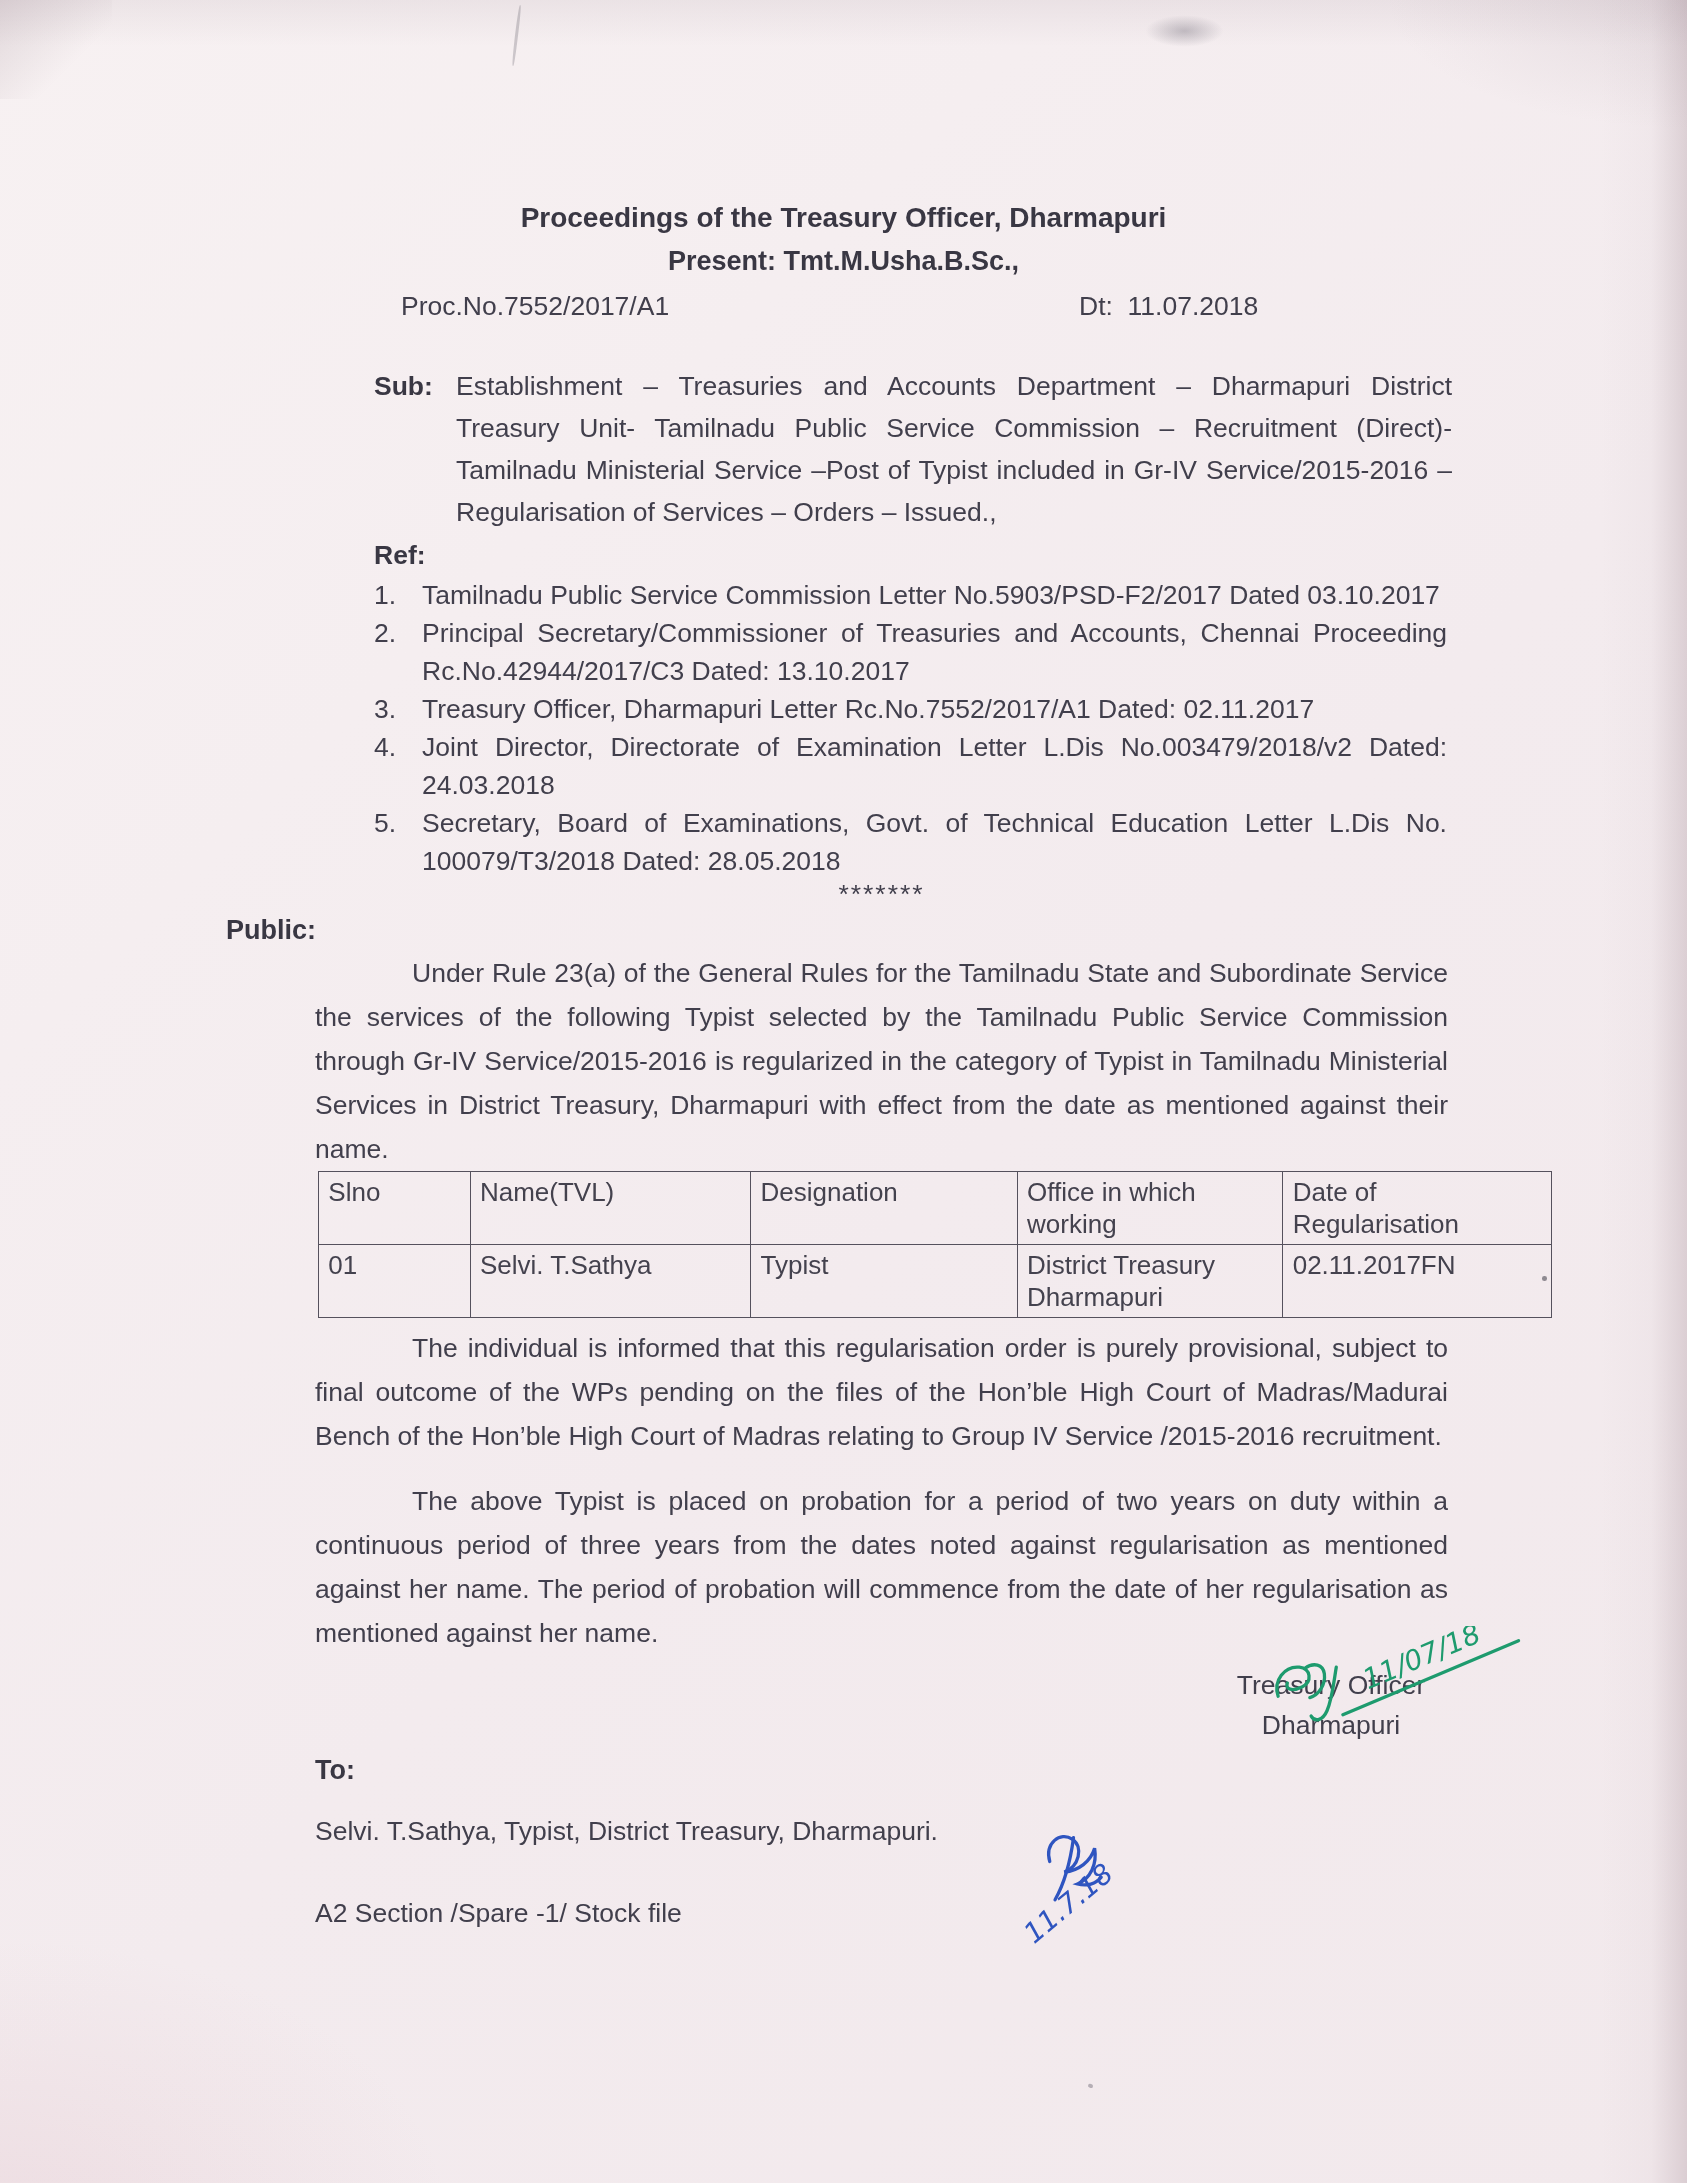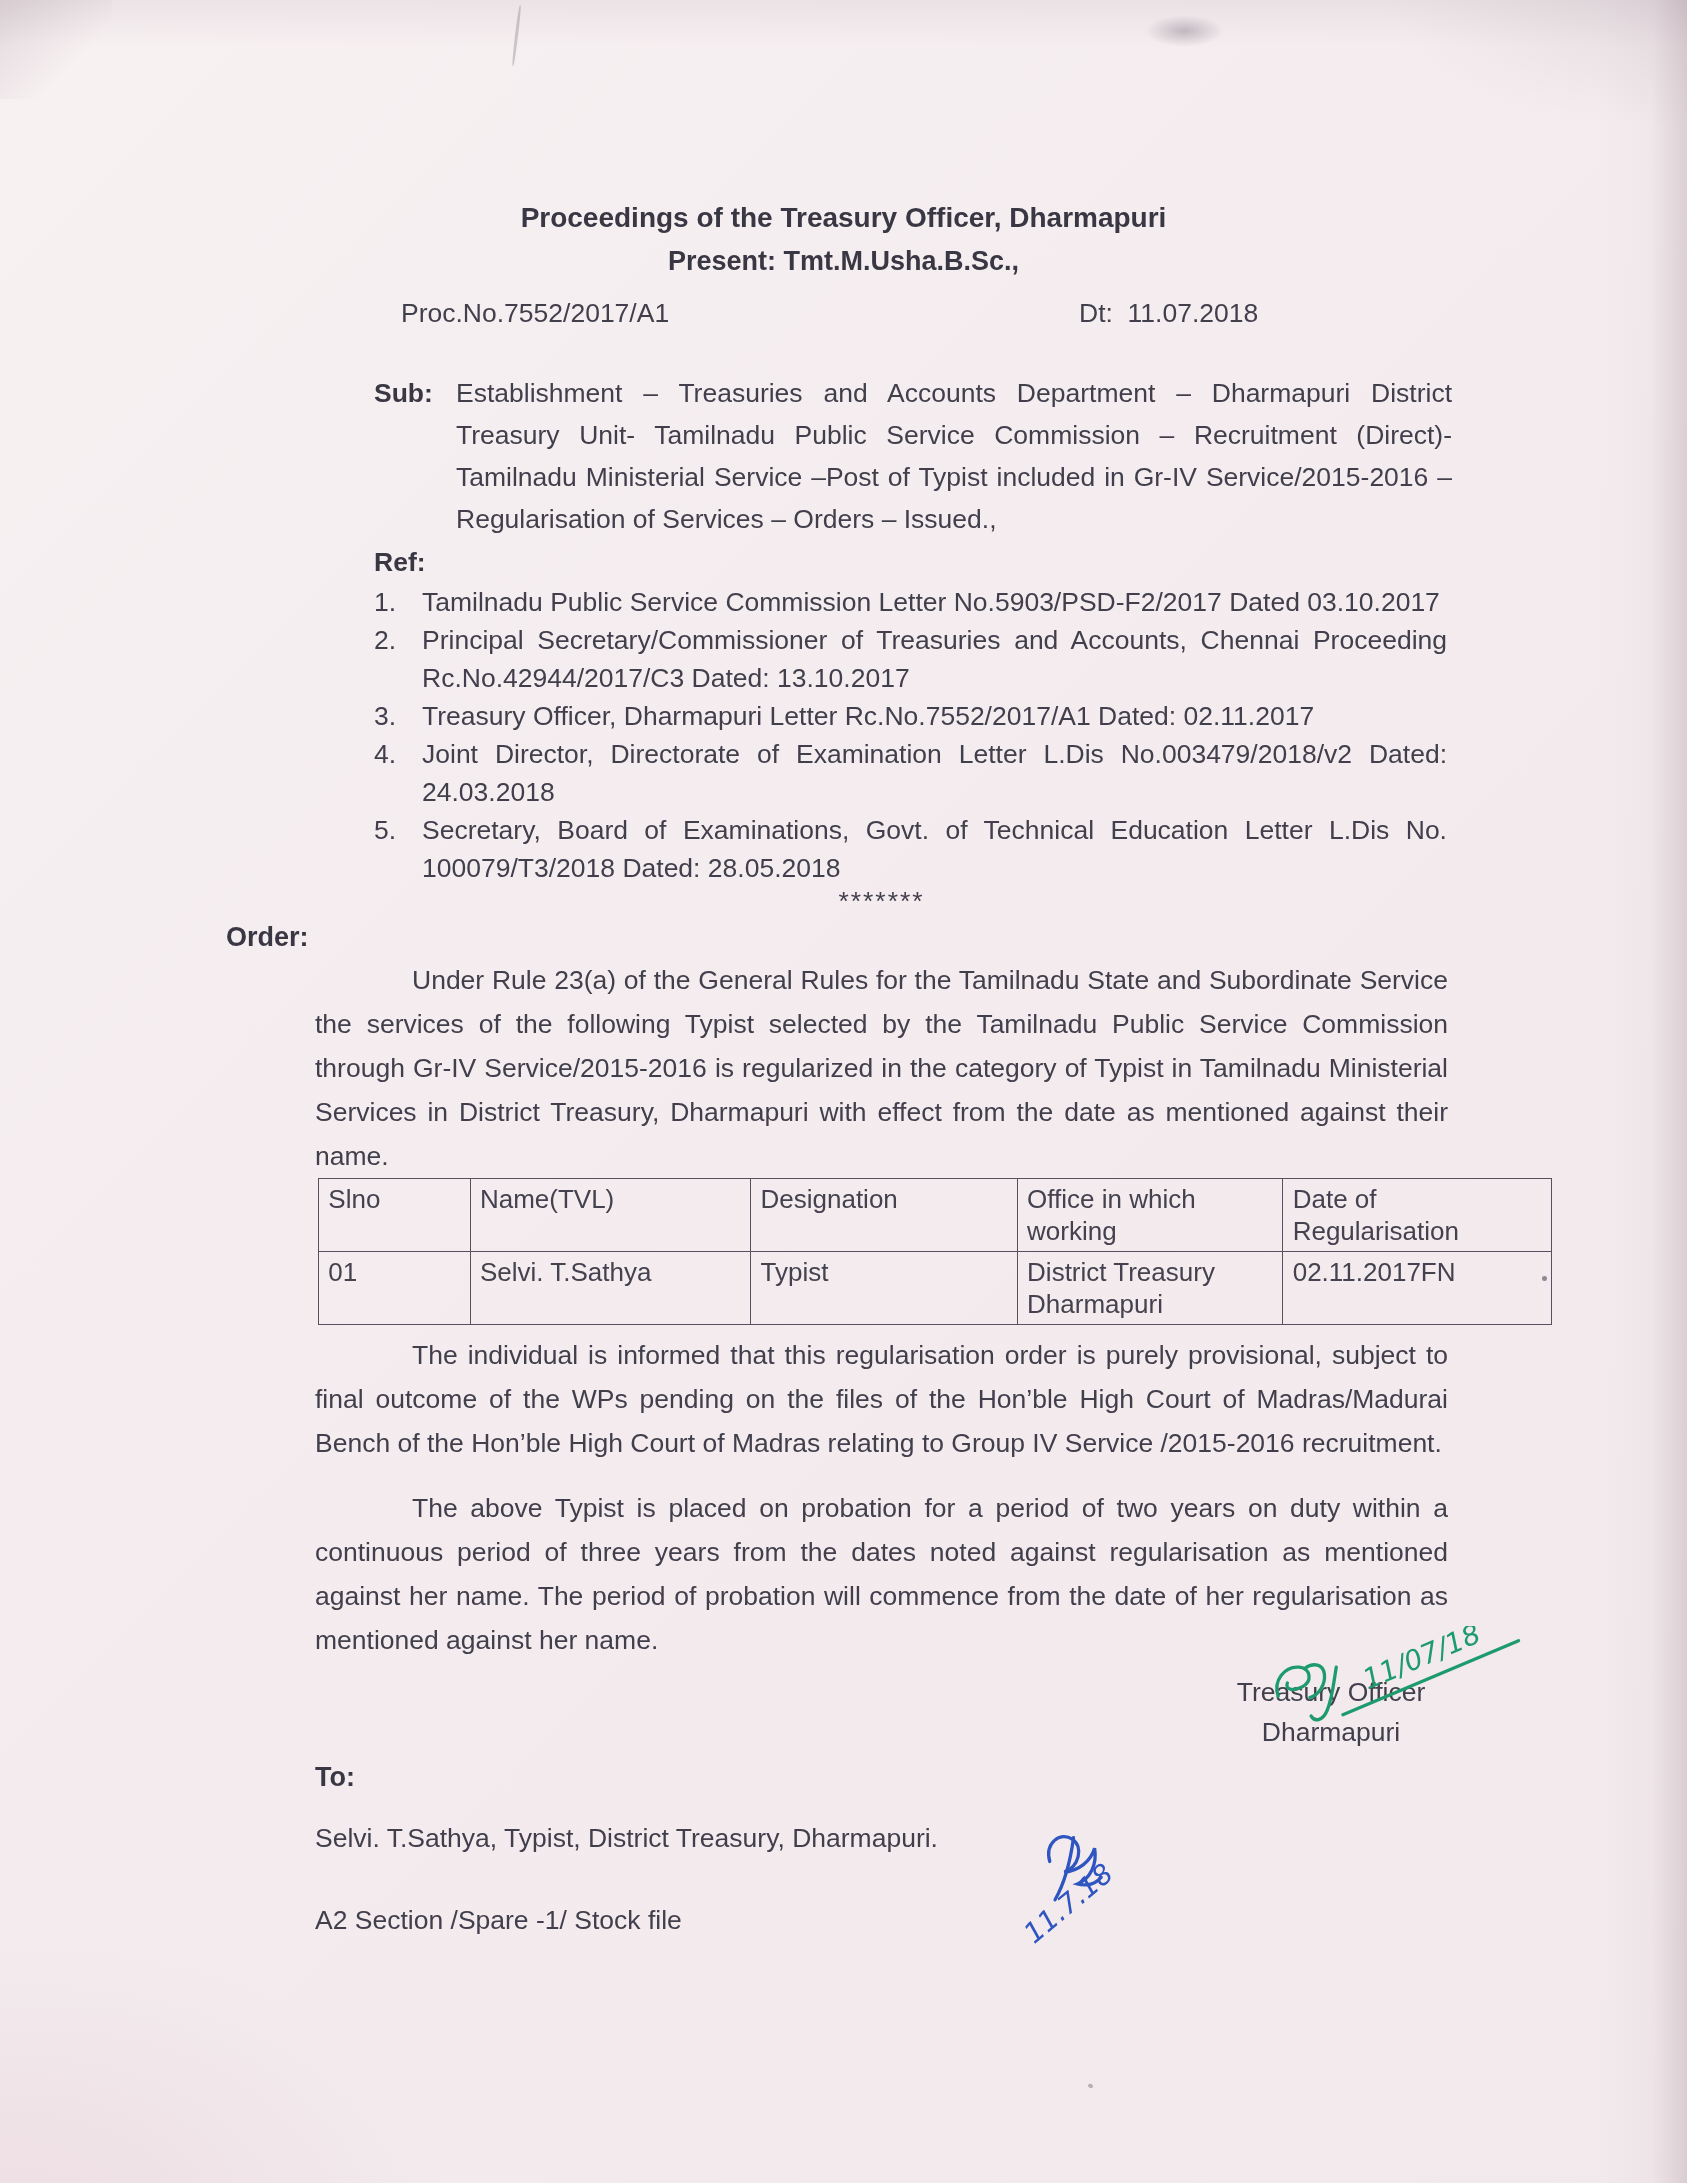--- a/index.html
+++ b/index.html
@@ -44,21 +44,21 @@
     text-align: center;
     font-size: 28px; line-height: 44px;
     font-weight: bold; color:#393743;
   }
   .present {
     text-align: center;
     font-size: 27px; line-height: 42px;
     font-weight: bold; color:#393743;
   }
   .proc-row {
-    margin-top: 10px; margin-left: 401px;
+    margin-top: 3px; margin-left: 401px;
     position: relative;
     font-size: 26.5px; line-height: 42px;
   }
   .proc-date { position:absolute; left:678px; top:0; white-space:pre; }
 
   .sub-block {
     display:flex; margin-top: 38px; margin-left: 374px; width: 1078px;
   }
   .blk-label { flex:none; font-weight:bold; color:#393743; font-size:26.5px; line-height:42px; }
   .sub-label { width:82px; }
@@ -147,21 +147,21 @@
       <li>Tamilnadu Public Service Commission Letter No.5903/PSD-F2/2017 Dated 03.10.2017</li>
       <li>Principal Secretary/Commissioner of Treasuries and Accounts, Chennai Proceeding Rc.No.42944/2017/C3 Dated: 13.10.2017</li>
       <li>Treasury Officer, Dharmapuri Letter Rc.No.7552/2017/A1 Dated: 02.11.2017</li>
       <li>Joint Director, Directorate of Examination Letter L.Dis No.003479/2018/v2 Dated: 24.03.2018</li>
       <li>Secretary, Board of Examinations, Govt. of Technical Education Letter L.Dis No. 100079/T3/2018 Dated: 28.05.2018</li>
     </ol>
   </div>
 
   <div class="stars">*******</div>
 
-  <div class="order-label">Order:</div>
+  <div class="order-label">Public:</div>
 
   <p class="para p1">Under Rule 23(a) of the General Rules for the Tamilnadu State and Subordinate Service the services of the following Typist selected by the Tamilnadu Public Service Commission through Gr-IV Service/2015-2016 is regularized in the category of Typist in Tamilnadu Ministerial Services in District Treasury, Dharmapuri with effect from the date as mentioned against their name.</p>
 
   <table class="reg-table">
     <thead>
       <tr>
         <th class="c0">Slno</th>
         <th class="c1">Name(TVL)</th>
         <th class="c2">Designation</th>
         <th class="c3">Office in which working</th>

